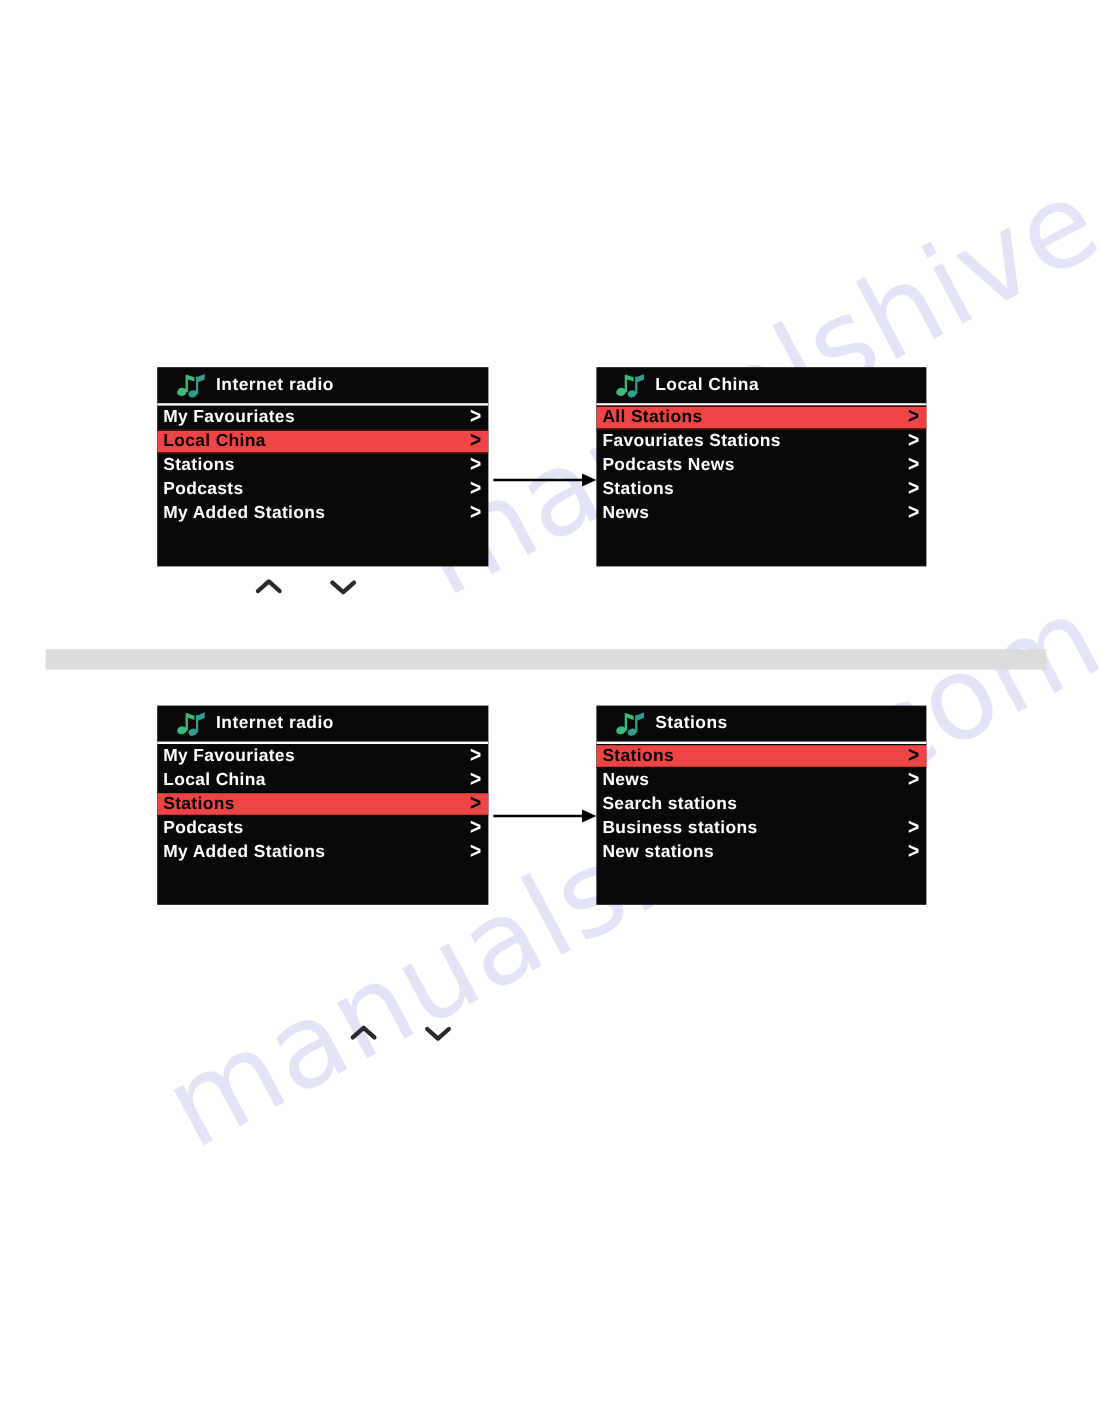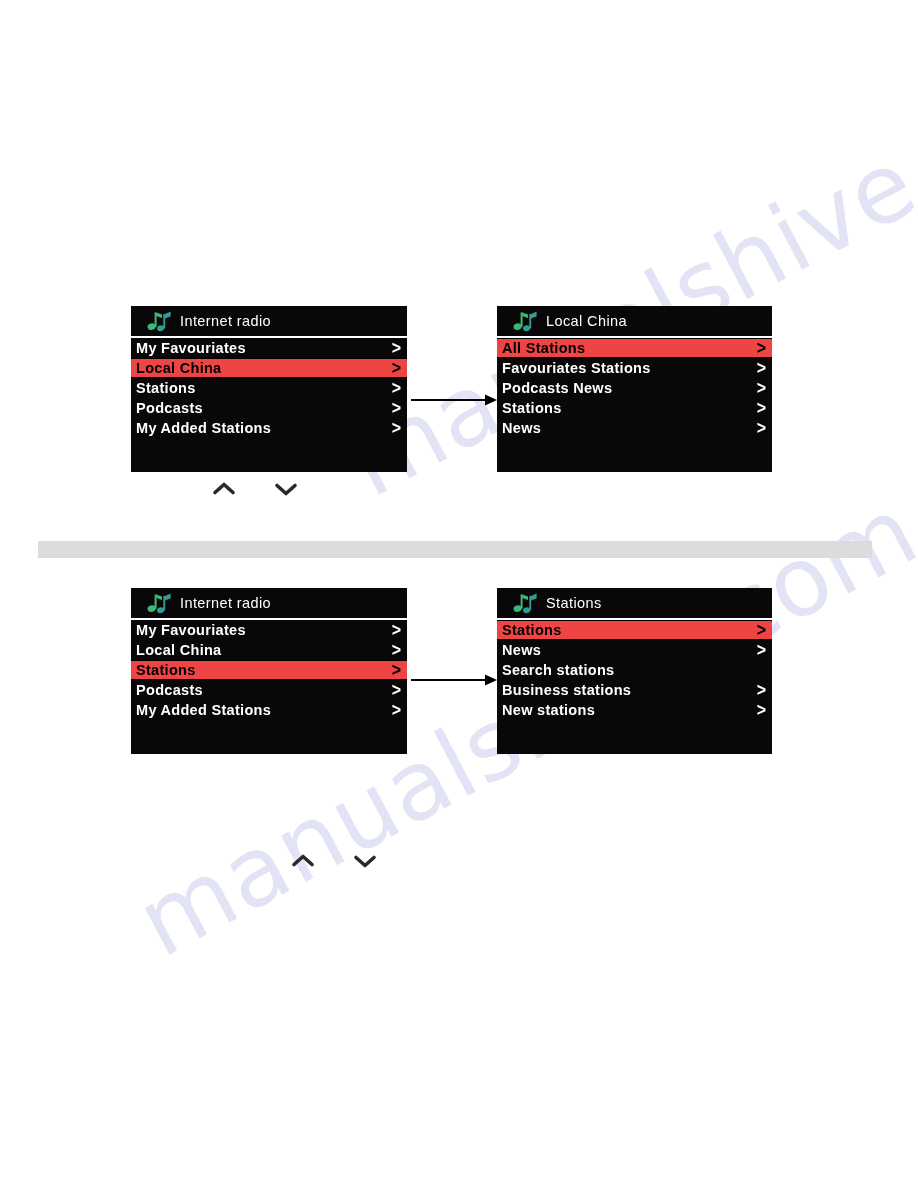--- a/index.html
+++ b/index.html
@@ -65,21 +65,21 @@
   .note-icon {
     width: 26px;
     height: 22px;
     margin-right: 7px;
     flex: 0 0 auto;
     display: block;
   }
   .screen-title {
     color: #ffffff;
     font-size: 14.5px;
-    font-weight: normal;
+    font-weight: bold;
     letter-spacing: 0.4px;
     line-height: 1;
     white-space: nowrap;
   }
   .menu-list {
     padding: 0;
     margin: 0;
   }
   .menu-row {
     display: flex;

